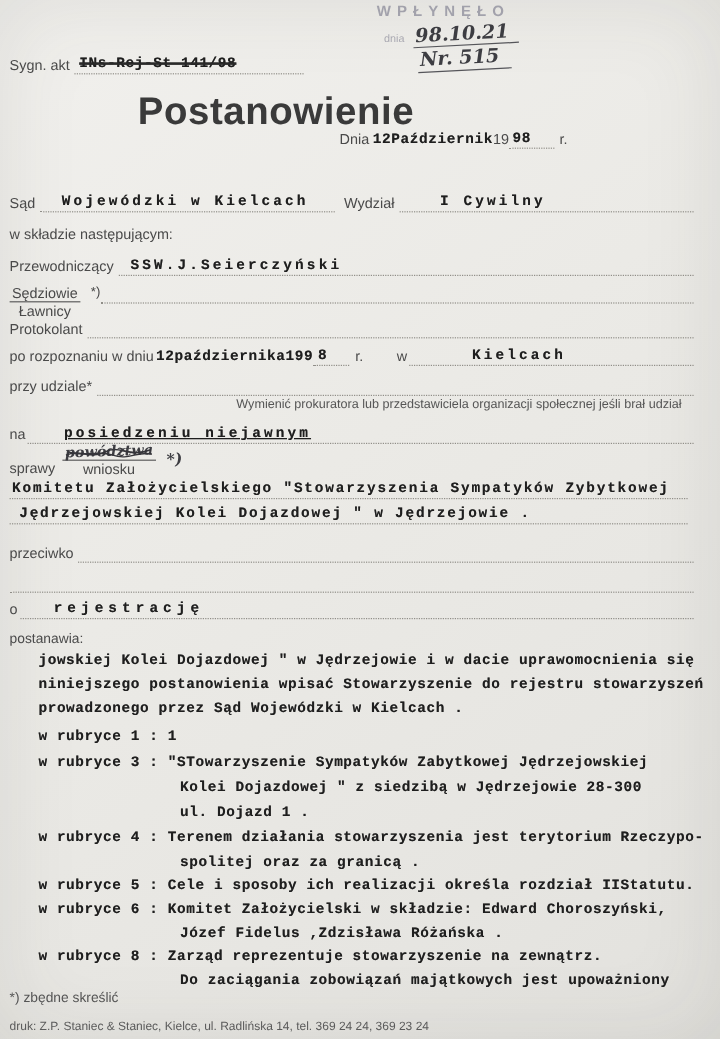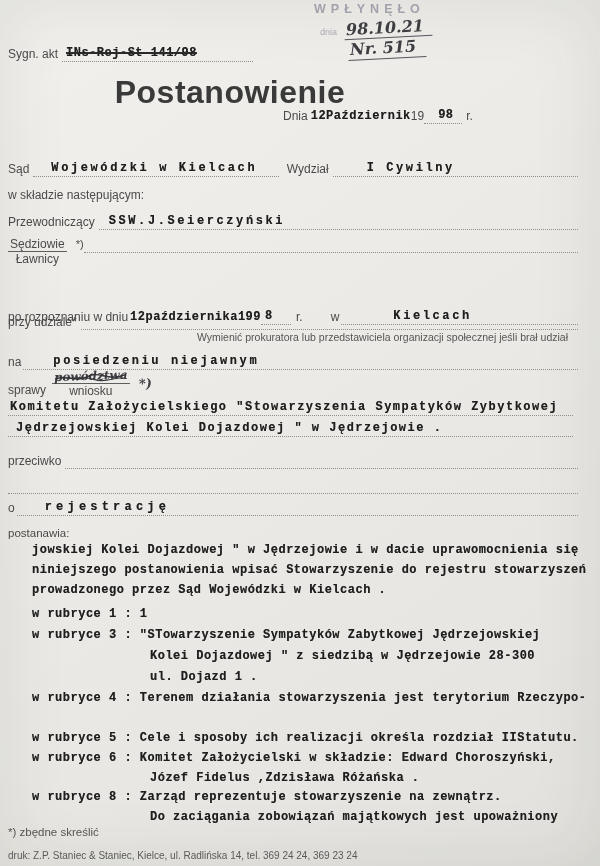--- a/index.html
+++ b/index.html
@@ -70,21 +70,21 @@
       </span>
   </div>
 
   <div class="title">Postanowienie</div>
 
   <div class="row" style="top:108px;left:283px;width:200px;">
     <span class="lbl">Dnia</span>
     <span class="typed" style="margin-left:3px;">12Październik</span>
     <span class="lbl">19</span>
     <span class="entry" style="max-width:38px;">
-        <span class="typed" style="padding-left:14px;">98</span>
+        <span class="typed" style="padding-left:3px;">98</span>
       </span>
     <span class="lbl" style="margin-left:4px;">r.</span>
   </div>
 
   <div class="row" style="top:161px;left:8px;width:570px;">
     <span class="lbl">Sąd</span>
     <span class="entry" style="margin-left:4px;">
         <span class="typed sp" style="padding-left:18px;">Wojewódzki w Kielcach</span>
       </span>
     <span class="lbl" style="margin-left:8px;">Wydział</span>
@@ -106,45 +106,49 @@
 
   <div class="row" style="top:238px;left:8px;width:570px;align-items:flex-start;">
     <span class="fraction" style="margin-left:0;">
       <span class="frac-top">Sędziowie</span>
       <span class="frac-bottom">Ławnicy</span>
     </span>
     <span class="mark">*)</span>
     <span class="dotline" style="margin-top:0;min-height:14px;flex:1;"></span>
   </div>
 
+  <div class="row" style="top:266px;left:8px;width:570px;">
+    <span class="lbl">Protokolant</span>
+    <span class="dotline" style="margin-left:4px;"></span>
+  </div>
 
   <div class="row" style="top:289px;left:8px;width:570px;">
     <span class="lbl">po rozpoznaniu w dniu</span>
     <span class="typed" style="margin-left:2px;">12października199</span>
     <span class="entry" style="max-width:30px;">
         <span class="typed" style="padding-left:4px;">8</span>
       </span>
     <span class="lbl" style="margin-left:5px;">r.</span>
     <span style="width:28px;"></span>
     <span class="lbl">w</span>
     <span class="entry" style="margin-left:2px;">
-        <span class="typed sp" style="padding-left:52px;margin-top:20px;">Kielcach</span>
+        <span class="typed sp" style="padding-left:52px;">Kielcach</span>
       </span>
   </div>
 
   <div class="row" style="top:314px;left:8px;width:570px;">
     <span class="lbl">przy udziale*</span>
     <span class="dotline" style="margin-left:4px;"></span>
   </div>
   <div class="note" style="top:331px;left:8px;width:560px;text-align:right;">Wymienić prokuratora lub przedstawiciela organizacji społecznej jeśli brał udział</div>
 
   <div class="row" style="top:354px;left:8px;width:570px;">
     <span class="lbl">na</span>
     <span class="entry" style="margin-left:2px;">
-        <span class="typed sp" style="padding-left:30px;">posiedzeniu niejawnym</span>
+        <span class="typed sp" style="padding-left:30px;text-decoration:underline;">posiedzeniu niejawnym</span>
       </span>
   </div>
 
   <div class="row" style="top:370px;left:8px;align-items:center;">
     <span class="lbl" style="align-self:flex-end;">sprawy</span>
     <span class="fraction">
       <span class="frac-top scratch-wrap">
         <span class="hand" style="font-size:12px;transform:rotate(-2deg);">powództwa</span>
         <svg viewBox="0 0 80 14">
           <path d="M2 9 C 14 3, 24 13, 37 6 S 58 12, 78 4" stroke="#35353a" fill="none" stroke-width="1.5"></path>
@@ -185,20 +189,21 @@
   <div class="note" style="top:527px;left:8px;font-size:11.5px;color:#4a4a4a;">postanawia:</div>
   <div class="typed abs-typed" style="top:543px;left:32px;">jowskiej Kolei Dojazdowej " w Jędrzejowie i w dacie uprawomocnienia się</div>
   <div class="typed abs-typed" style="top:563px;left:32px;">niniejszego postanowienia wpisać Stowarzyszenie do rejestru stowarzyszeń</div>
   <div class="typed abs-typed" style="top:583px;left:32px;">prowadzonego przez Sąd Wojewódzki w Kielcach .</div>
 
   <div class="typed abs-typed" style="top:607px;left:32px;">w rubryce 1 : 1</div>
   <div class="typed abs-typed" style="top:628px;left:32px;">w rubryce 3 : "STowarzyszenie Sympatyków Zabytkowej Jędrzejowskiej</div>
   <div class="typed abs-typed" style="top:649px;left:150px;">Kolei Dojazdowej " z siedzibą w Jędrzejowie 28-300</div>
   <div class="typed abs-typed" style="top:670px;left:150px;">ul. Dojazd 1 .</div>
   <div class="typed abs-typed" style="top:691px;left:32px;">w rubryce 4 : Terenem działania stowarzyszenia jest terytorium Rzeczypo-</div>
+  <div class="typed abs-typed" style="top:712px;left:150px;">spolitej oraz za granicą .</div>
   <div class="typed abs-typed" style="top:731px;left:32px;">w rubryce 5 : Cele i sposoby ich realizacji określa rozdział IIStatutu.</div>
   <div class="typed abs-typed" style="top:751px;left:32px;">w rubryce 6 : Komitet Założycielski w składzie: Edward Choroszyński,</div>
   <div class="typed abs-typed" style="top:771px;left:150px;">Józef Fidelus ,Zdzisława Różańska .</div>
   <div class="typed abs-typed" style="top:790px;left:32px;">w rubryce 8 : Zarząd reprezentuje stowarzyszenie na zewnątrz.</div>
   <div class="typed abs-typed" style="top:810px;left:150px;">Do zaciągania zobowiązań majątkowych jest upoważniony</div>
 
   <div class="note" style="top:826px;left:8px;font-size:11.5px;">*) zbędne skreślić</div>
   <div class="small-print" style="top:850px;left:8px;">druk: Z.P. Staniec &amp; Staniec, Kielce, ul. Radlińska 14, tel. 369 24 24, 369 23 24</div>
 
 </div>

